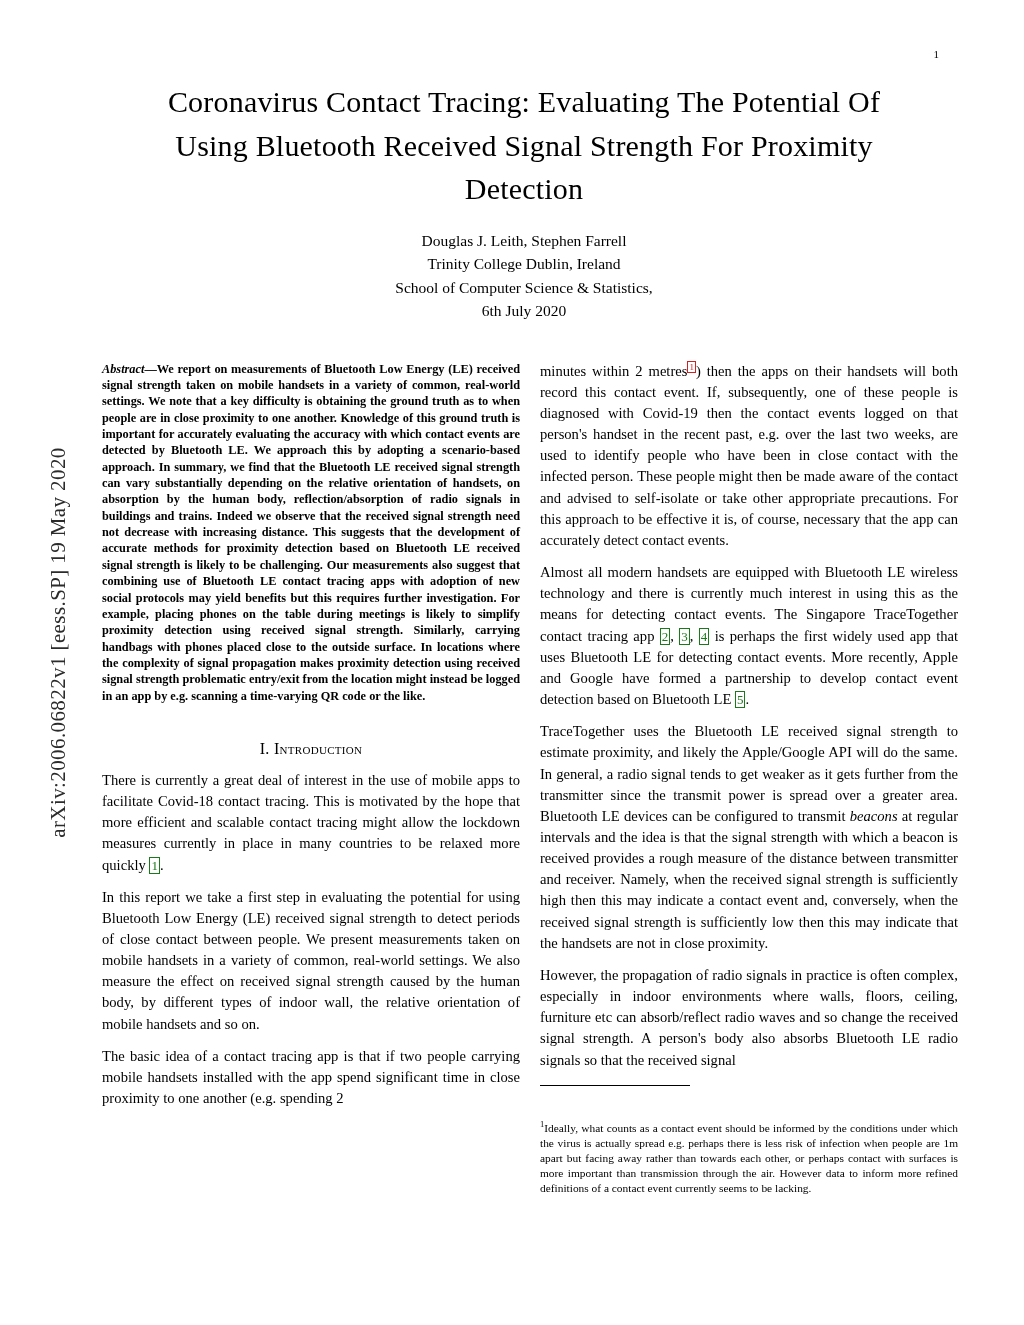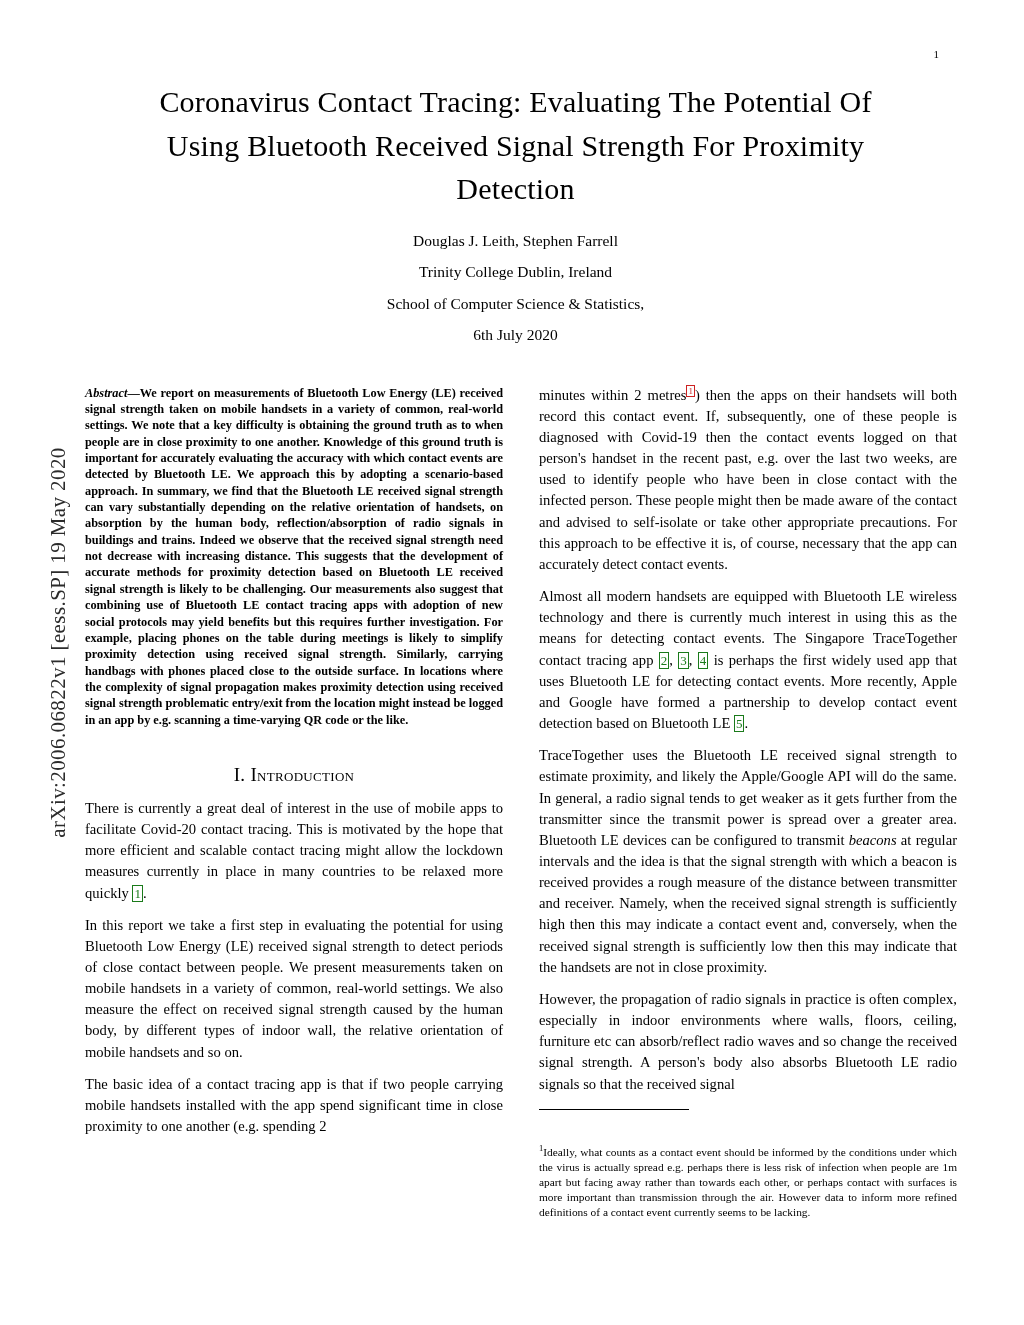--- a/index.html
+++ b/index.html
@@ -40,45 +40,45 @@
   .page-number {
     position: absolute;
     right: 85px;
     top: 48px;
     font-size: 11px;
     color: #000;
   }
 
   .content {
     position: absolute;
-    left: 85px;
+    left: 102px;
     right: 78px;
     top: 80px;
   }
 
   .title {
     text-align: center;
     font-size: 30px;
     line-height: 1.45;
     font-weight: normal;
     letter-spacing: 0.2px;
     margin: 0 38px 0 38px;
   }
 
   .authors {
     text-align: center;
     font-size: 15.5px;
     line-height: 1.52;
     margin-top: 18px;
   }
-  .authors div { margin: 8px; }
+  .authors div { margin: 0; }
 
   .columns {
     display: flex;
-    gap: 36px;
+    gap: 20px;
     margin-top: 38px;
   }
   .col {
     width: 418px;
     flex: 0 0 418px;
   }
 
   .abstract {
     font-size: 12.3px;
     line-height: 1.33;
@@ -86,21 +86,21 @@
     font-weight: bold;
     hyphens: auto;
   }
   .abstract .lead {
     font-style: italic;
     font-weight: bold;
   }
 
   .section-head {
     text-align: center;
-    font-size: 19px;
+    font-size: 16px;
     font-variant: small-caps;
     margin: 36px 0 12px 0;
     letter-spacing: 0.3px;
   }
 
   p.body {
     font-size: 14.6px;
     line-height: 1.45;
     text-align: justify;
     margin: 0 0 11px 0;
@@ -162,21 +162,21 @@
     </div>
 
     <div class="columns">
 
       <div class="col">
 
         <div class="abstract"><span class="lead">Abstract</span><span>—</span><span>We report on measurements of Bluetooth Low Energy (LE) received signal strength taken on mobile handsets in a variety of common, real-world settings. We note that a key difficulty is obtaining the ground truth as to when people are in close proximity to one another. Knowledge of this ground truth is important for accurately evaluating the accuracy with which contact events are detected by Bluetooth LE. We approach this by adopting a scenario-based approach. In summary, we find that the Bluetooth LE received signal strength can vary substantially depending on the relative orientation of handsets, on absorption by the human body, reflection/absorption of radio signals in buildings and trains. Indeed we observe that the received signal strength need not decrease with increasing distance. This suggests that the development of accurate methods for proximity detection based on Bluetooth LE received signal strength is likely to be challenging. Our measurements also suggest that combining use of Bluetooth LE contact tracing apps with adoption of new social protocols may yield benefits but this requires further investigation. For example, placing phones on the table during meetings is likely to simplify proximity detection using received signal strength. Similarly, carrying handbags with phones placed close to the outside surface. In locations where the complexity of signal propagation makes proximity detection using received signal strength problematic entry/exit from the location might instead be logged in an app by e.g. scanning a time-varying QR code or the like.</span></div>
 
         <div class="section-head">I. Introduction</div>
 
-        <p class="body first"><span>There is currently a great deal of interest in the use of mobile apps to facilitate Covid-20 contact tracing. This is motivated by the hope that more efficient and scalable contact tracing might allow the lockdown measures currently in place in many countries to be relaxed more quickly </span><span class="cite">1</span><span>.</span></p>
+        <p class="body first"><span>There is currently a great deal of interest in the use of mobile apps to facilitate Covid-18 contact tracing. This is motivated by the hope that more efficient and scalable contact tracing might allow the lockdown measures currently in place in many countries to be relaxed more quickly </span><span class="cite">1</span><span>.</span></p>
 
         <p class="body">In this report we take a first step in evaluating the potential for using Bluetooth Low Energy (LE) received signal strength to detect periods of close contact between people. We present measurements taken on mobile handsets in a variety of common, real-world settings. We also measure the effect on received signal strength caused by the human body, by different types of indoor wall, the relative orientation of mobile handsets and so on.</p>
 
         <p class="body">The basic idea of a contact tracing app is that if two people carrying mobile handsets installed with the app spend significant time in close proximity to one another (e.g. spending 2</p>
 
       </div>
 
       <div class="col">
 
         <p class="body"><span>minutes within 2 metres</span><span class="fnmark">1</span><span>) then the apps on their handsets will both record this contact event. If, subsequently, one of these people is diagnosed with Covid-19 then the contact events logged on that person's handset in the recent past, e.g. over the last two weeks, are used to identify people who have been in close contact with the infected person. These people might then be made aware of the contact and advised to self-isolate or take other appropriate precautions. For this approach to be effective it is, of course, necessary that the app can accurately detect contact events.</span></p>

